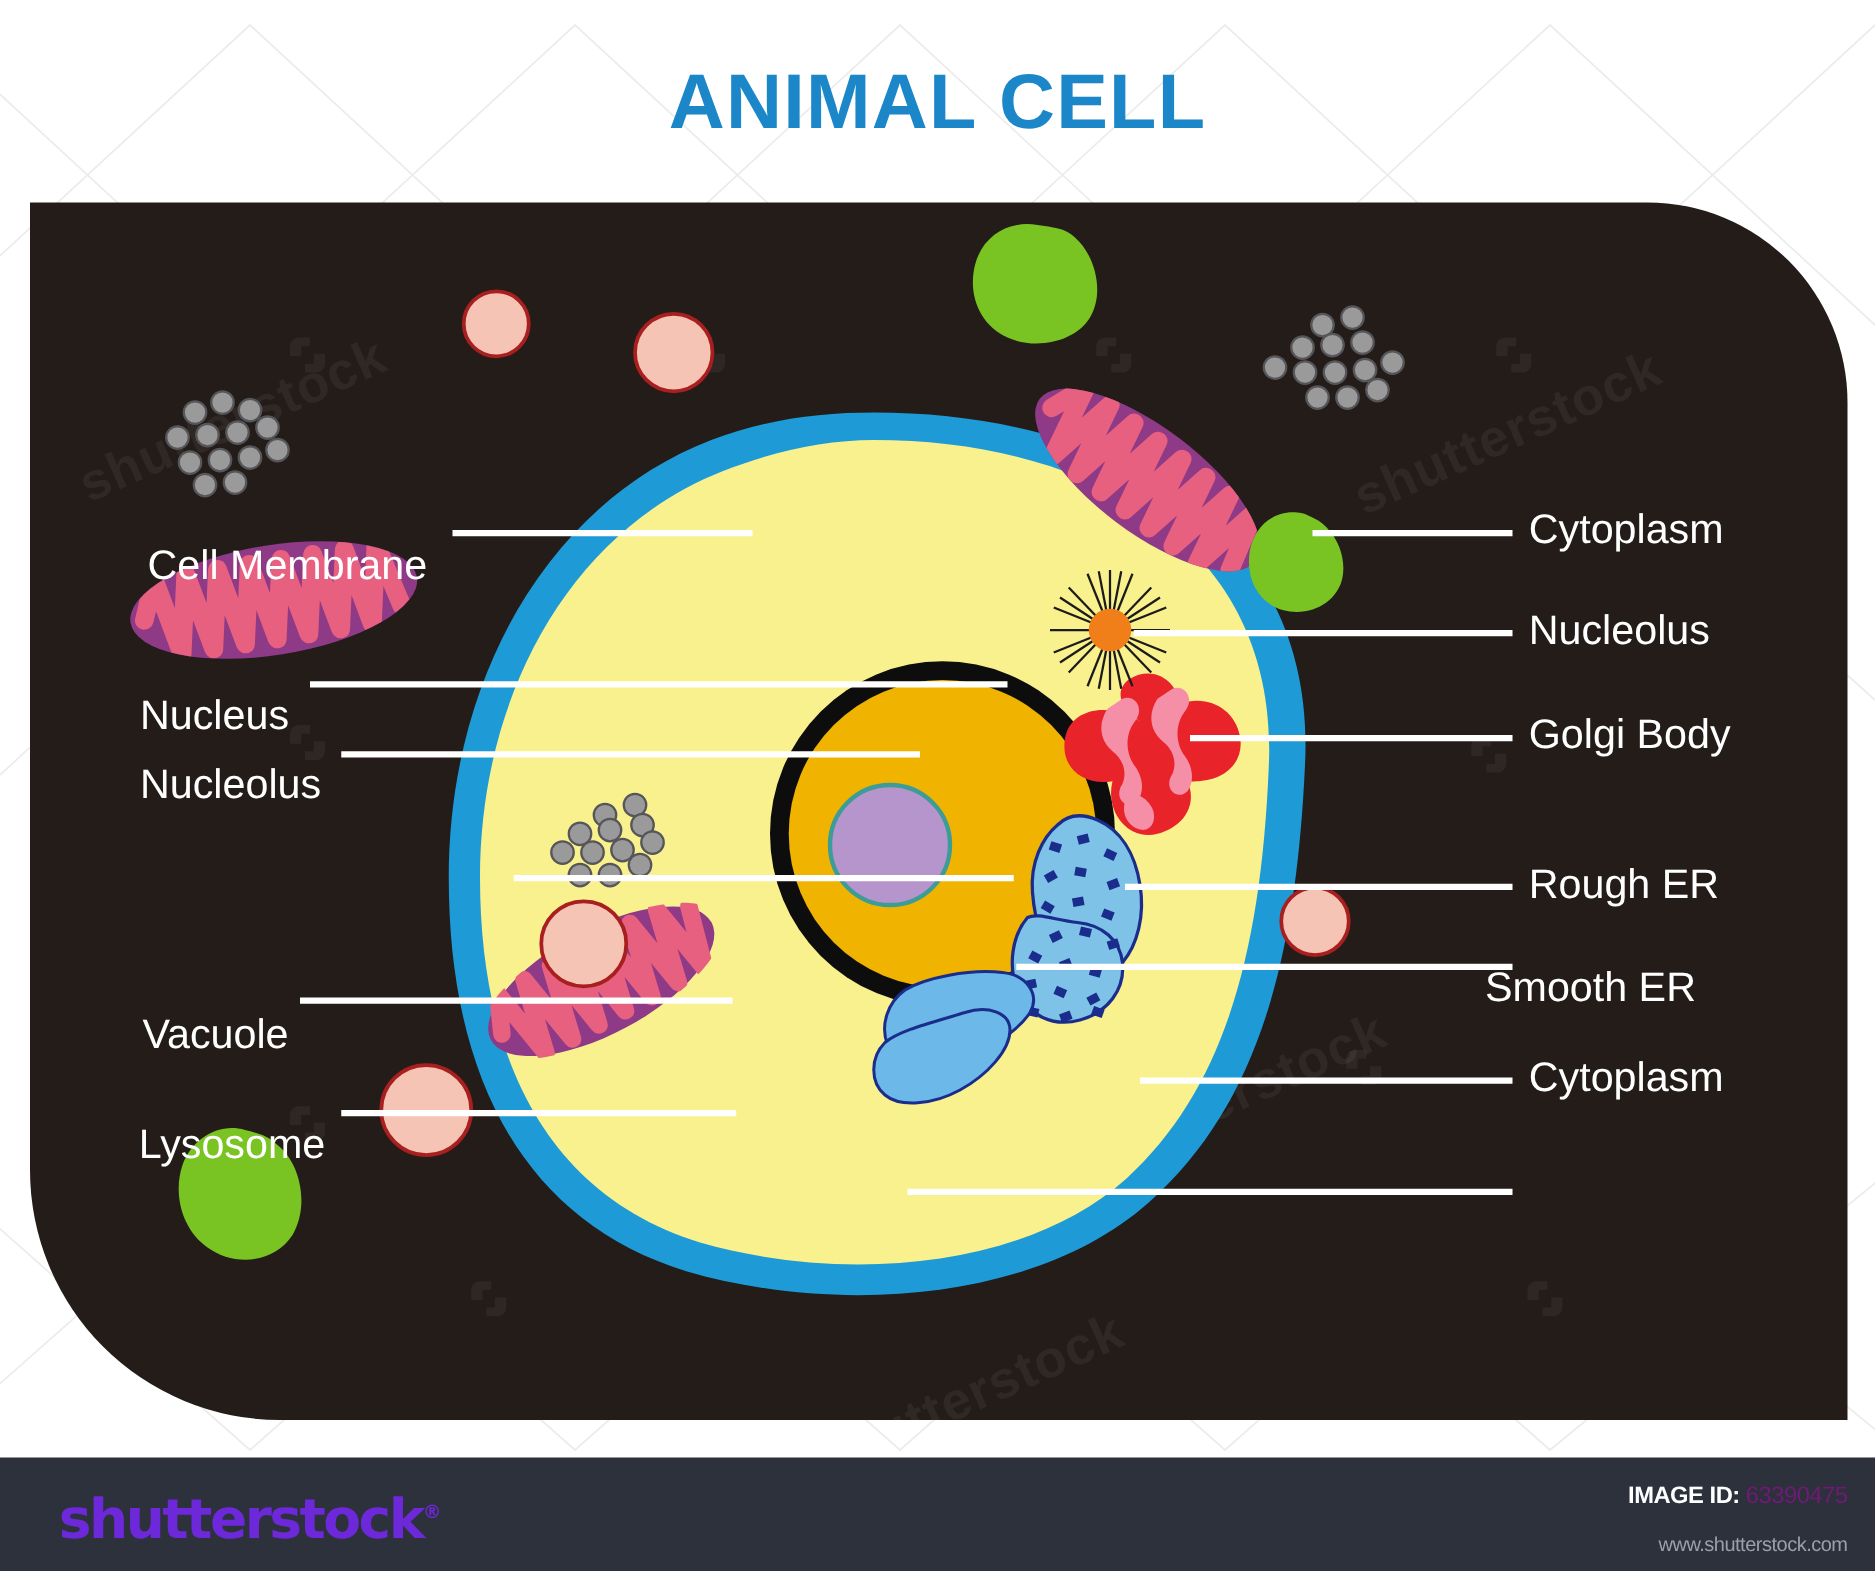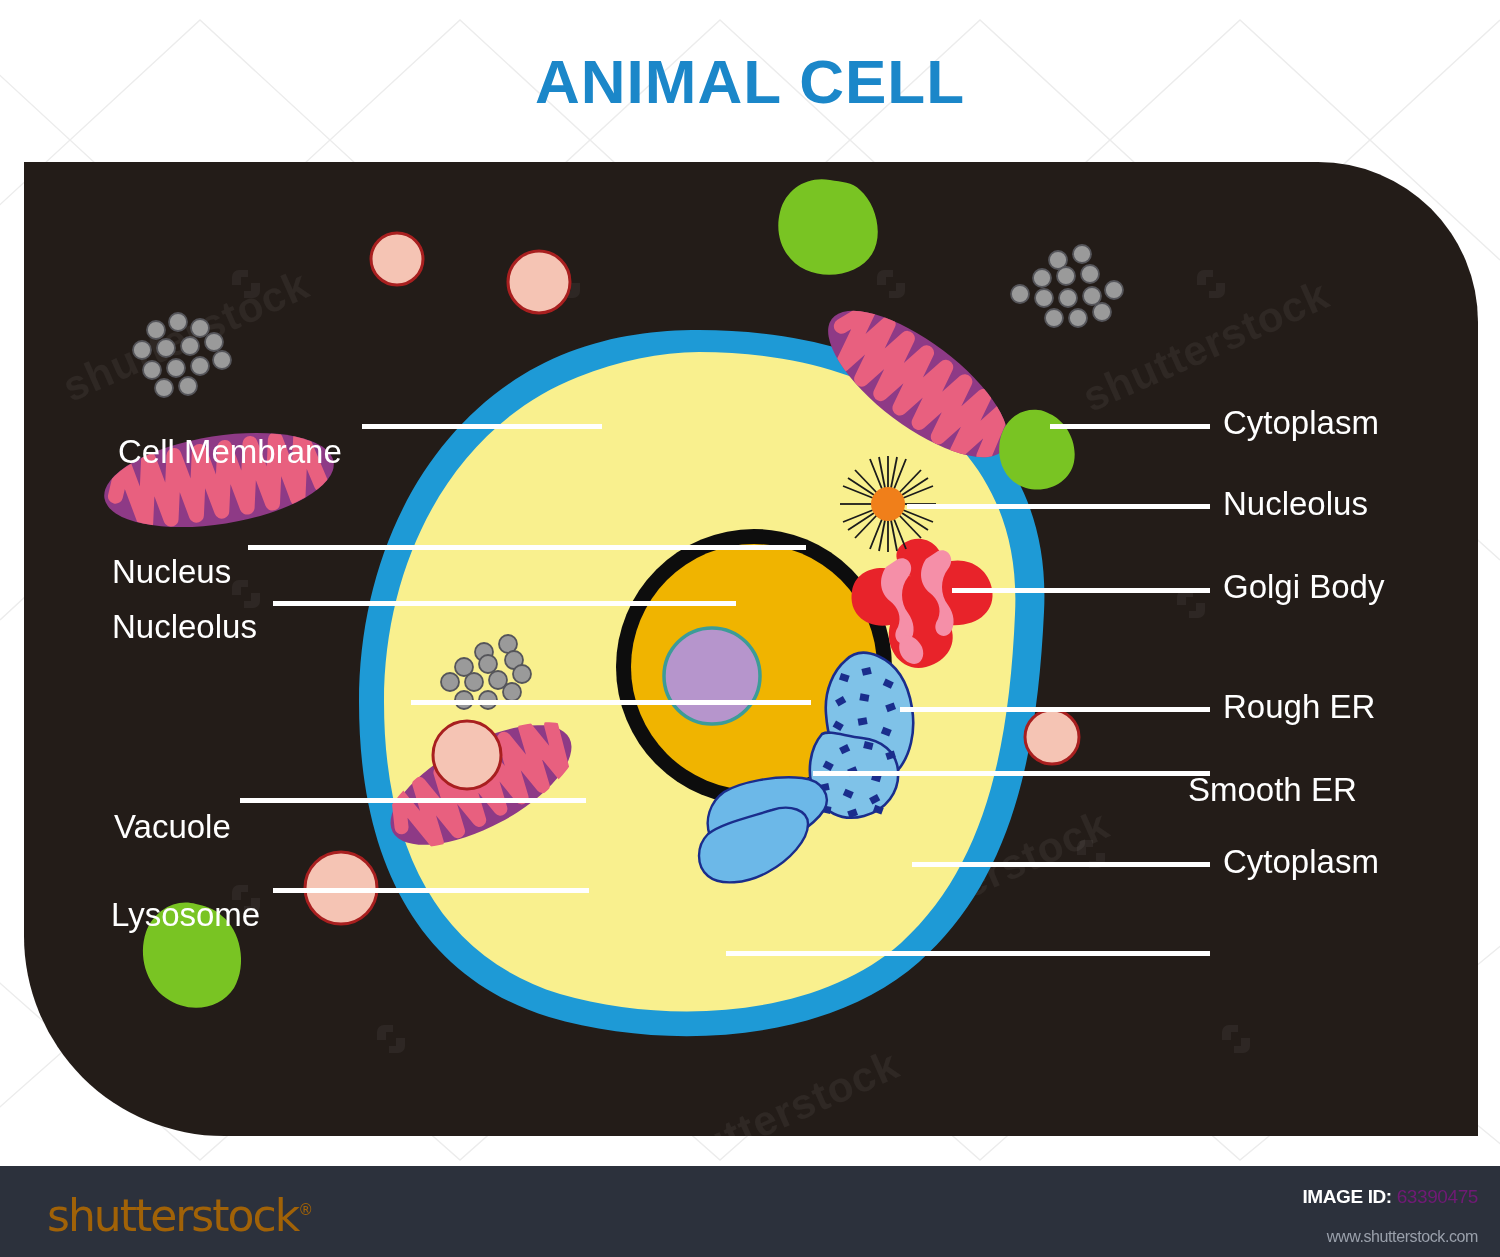--- a/index.html
+++ b/index.html
@@ -43,22 +43,22 @@
       font-weight:bold;letter-spacing:1px;pointer-events:none;
       font-family:"Liberation Sans","DejaVu Sans",sans-serif;}
   .wmglyph{position:absolute;pointer-events:none;opacity:.07;}
 
   
   .footer{
     position:absolute;left:0;top:1166px;width:1500px;height:91px;
     background:#2c313c;
   }
   .sslogo{
-    position:absolute;left:47px;top:1190px;color:#a16207;
-    font-size:44px;font-weight:normal;letter-spacing:-2px;
+    position:absolute;left:47px;top:1190px;color:#6d28d9;
+    font-size:44px;font-weight:bold;letter-spacing:-2px;
     font-family:"DejaVu Sans",sans-serif;
   }
   .sslogo .reg{font-size:15px;vertical-align:super;letter-spacing:0;}
   .imgid{position:absolute;right:22px;top:1186px;color:#ffffff;font-size:19px;
          font-family:"Liberation Sans",sans-serif;letter-spacing:-.4px;}
   .imgid .k{font-weight:bold;}
   .imgid .v{color:#701a75;font-weight:normal;}
   .ssurl{position:absolute;right:22px;top:1228px;color:#9aa0ab;font-size:16px;
          font-family:"Liberation Sans",sans-serif;letter-spacing:-.4px;}
 </style>

